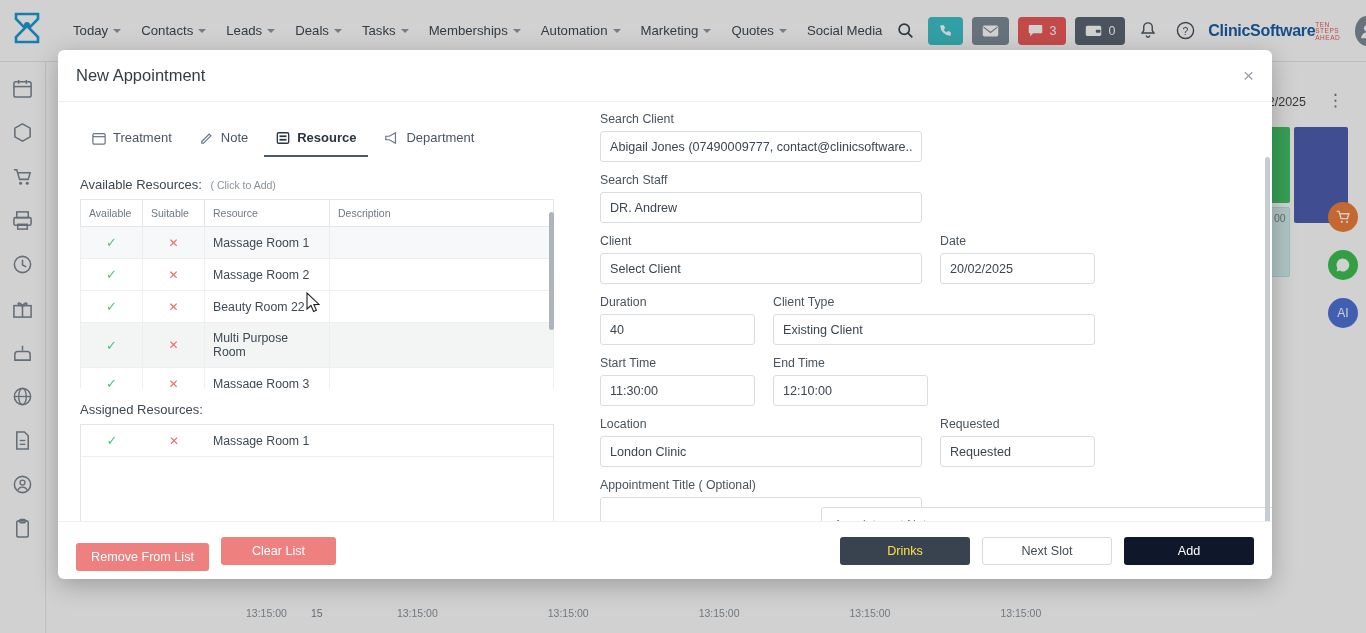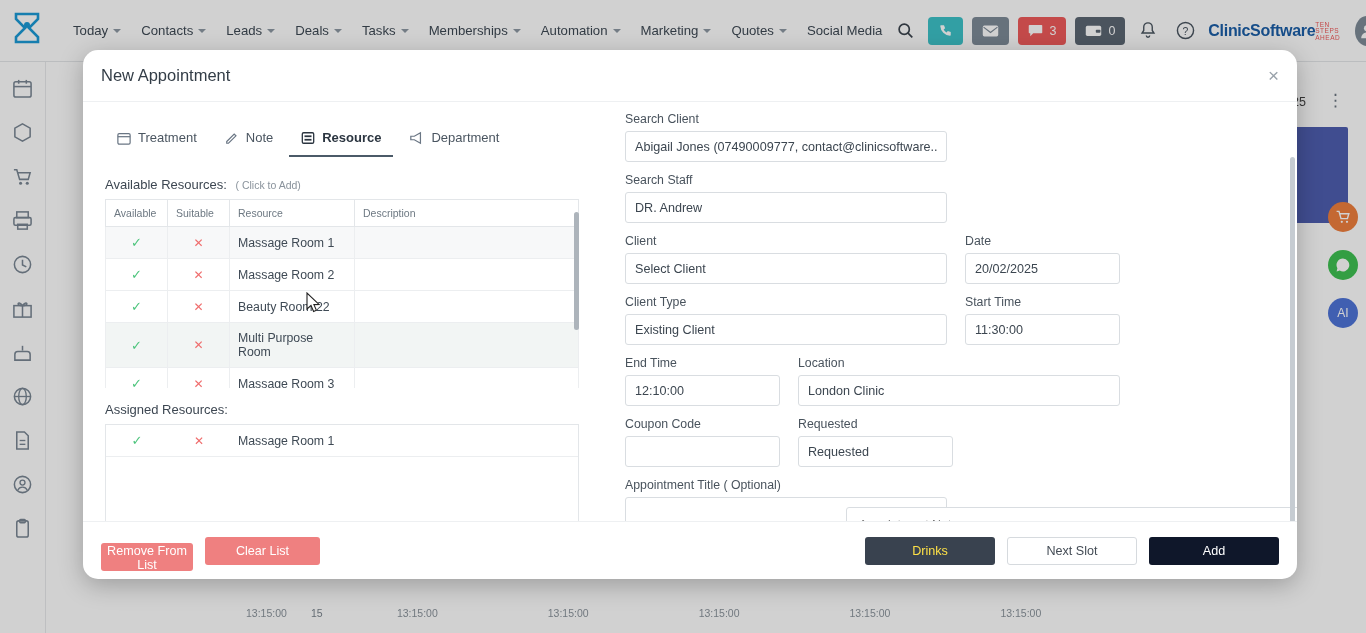--- a/index.html
+++ b/index.html
@@ -68,22 +68,22 @@
   .cal-blue { background: #4f5fb0; }
   .cal-teal-l { background: #d6f0ef; border: 1px solid #bfe4e3; }
   .cal-time { position: absolute; font-size: 10.5px; color: #7b858e; }
   .cal-bottom-row { position: absolute; left: 200px; top: 545px; width: 1100px; display: flex; gap: 110px; font-size: 10.5px; color: #8b949c; }
   .side-fab { position: absolute; right: 8px; width: 30px; height: 30px; border-radius: 50%;
               display: flex; align-items: center; justify-content: center; color: #fff; font-size: 12px; cursor: pointer; }
 
   
   .overlay { position: absolute; inset: 0; background: rgba(0,0,0,0.18); }
   .modal {
-    position: absolute; left: 83px; top: 50px; width: 1214px; height: 529px;
-    background: #ffffff; border-radius: 15px; box-shadow: 0 6px 24px rgba(0,0,0,0.25);
+    position: absolute; left: 58px; top: 50px; width: 1214px; height: 529px;
+    background: #ffffff; border-radius: 6px; box-shadow: 0 6px 24px rgba(0,0,0,0.25);
     display: flex; flex-direction: column;
   }
   .modal-header {
     height: 52px; display: flex; align-items: center; padding: 0 18px;
     border-bottom: 1px solid #eef0f2;
   }
   .modal-title { font-size: 16.5px; color: #333d47; }
   .modal-close { margin-left: auto; font-size: 19px; color: #9aa3ab; cursor: pointer; line-height: 1; }
   .modal-body { flex: 1; display: flex; padding: 10px 22px 0 22px; overflow: hidden; position: relative; }
 
@@ -145,21 +145,21 @@
 
   
   .modal-footer {
     height: 58px; border-top: 1px solid #eef0f2; display: flex; align-items: center;
     padding: 0 18px; gap: 12px;
   }
   .fbtn {
     height: 28px; border-radius: 3px; border: none; font-size: 12.6px; cursor: pointer;
     font-family: "Liberation Sans", sans-serif;
   }
-  .fbtn-remove { width: 92px; background: #ef8080; color: #fff; margin-top: 13px; }
+  .fbtn-remove { width: 133px; background: #ef8080; color: #fff; margin-top: 13px; }
   .fbtn-clear  { width: 115px; background: #ef8080; color: #fff; }
   .footer-right { margin-left: auto; display: flex; gap: 12px; }
   .fbtn-drinks { width: 130px; background: #39424f; color: #fde047; }
   .fbtn-next   { width: 130px; background: #fff; color: #444c55; border: 1px solid #d6dade; }
   .fbtn-add    { width: 130px; background: #0f172a; color: #fff; }
 
   .cursor-arrow { position: absolute; left: 306px; top: 292px; pointer-events: none; }
 </style>
 </head>
 <body>
@@ -519,20 +519,24 @@
           <div class="fld w-client">
             <label>Client</label>
             <input type="text" value="Select Client" style="">
           </div>
 
           <div class="fld w-half">
             <label>Date</label>
             <input type="text" value="20/02/2025" style="">
           </div>
 
+          <div class="fld w-half">
+            <label>Duration</label>
+            <input type="text" value="40" style="">
+          </div>
 
           <div class="fld w-client">
             <label>Client Type</label>
             <input type="text" value="Existing Client" style="">
           </div>
 
           <div class="fld w-half">
             <label>Start Time</label>
             <input type="text" value="11:30:00" style="">
           </div>
@@ -540,24 +544,20 @@
           <div class="fld w-half">
             <label>End Time</label>
             <input type="text" value="12:10:00" style="">
           </div>
 
           <div class="fld w-client">
             <label>Location</label>
             <input type="text" value="London Clinic" style="">
           </div>
 
-          <div class="fld w-half">
-            <label>Coupon Code</label>
-            <input type="text" value="" style="">
-          </div>
 
           <div class="fld w-half">
             <label>Requested</label>
             <input type="text" value="Requested" style="">
           </div>
 
           <div class="fld w-title">
             <label>Appointment Title ( Optional)</label>
             <input type="text" value="" style="">
           </div>

